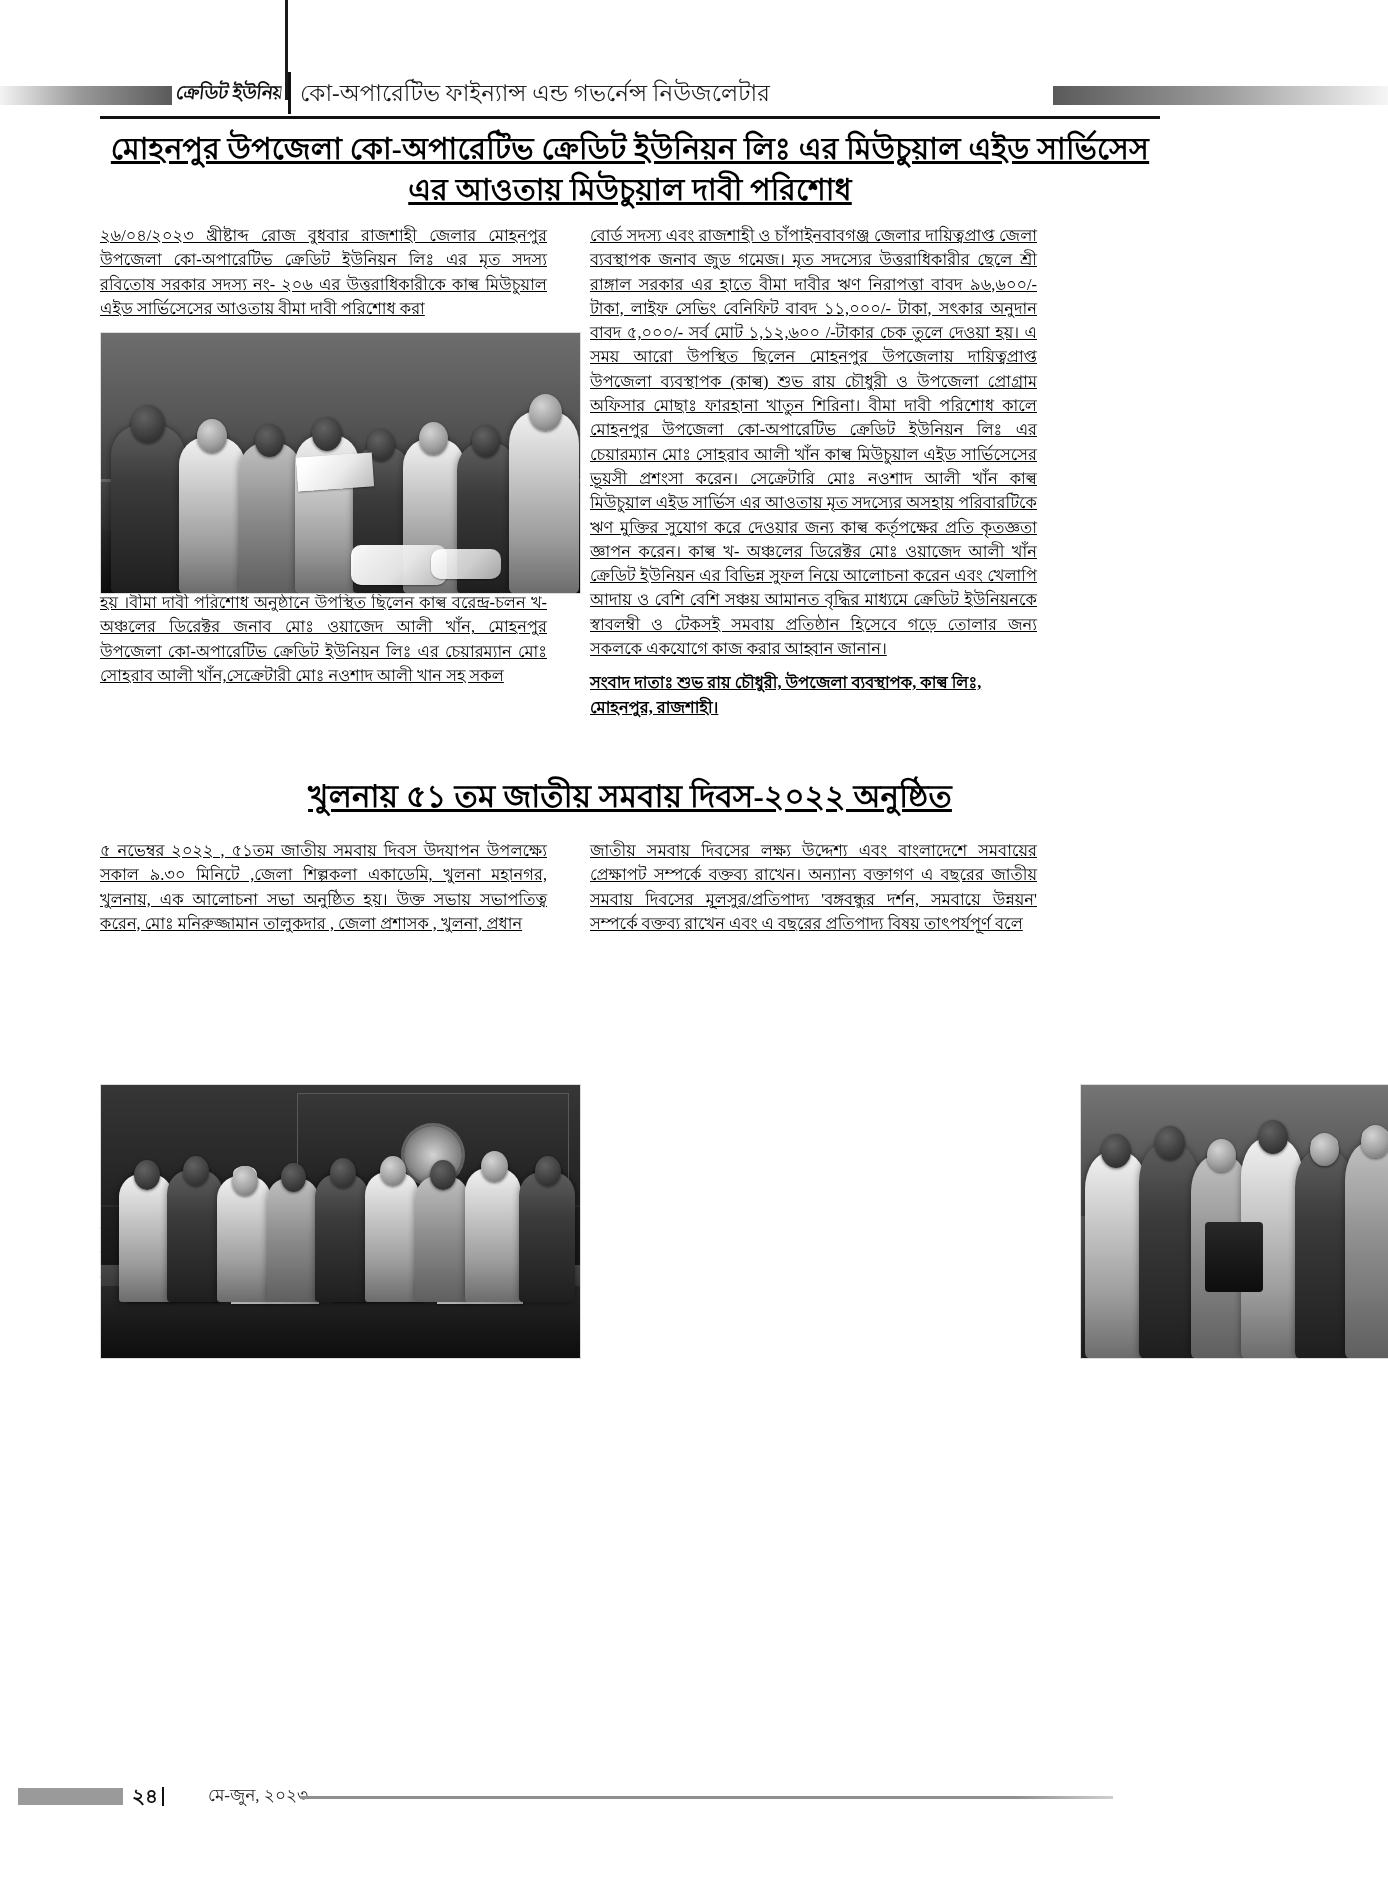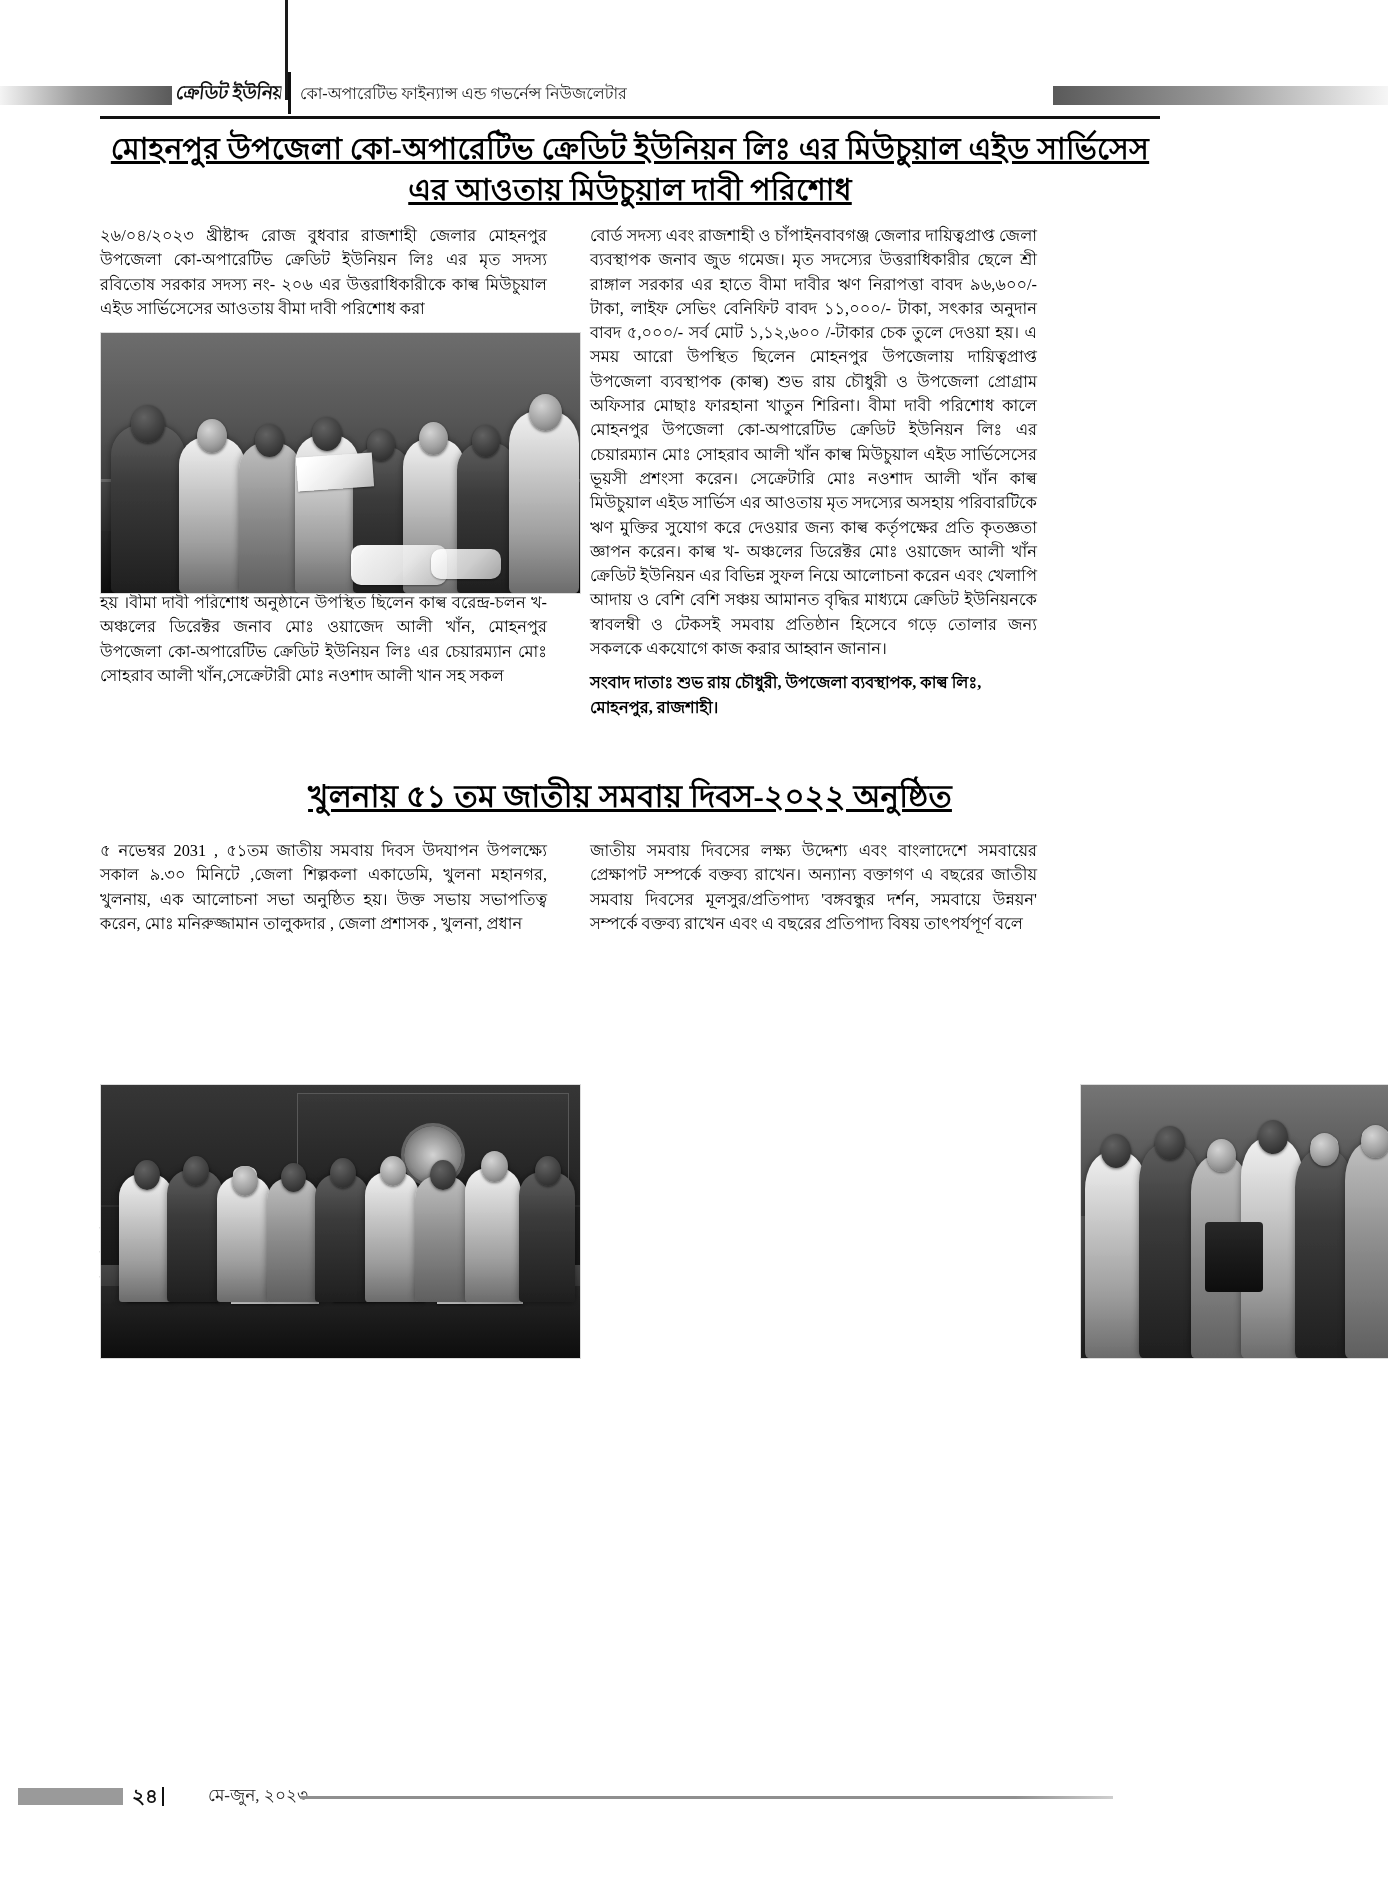--- a/index.html
+++ b/index.html
@@ -57,21 +57,21 @@
   }
   .masthead-divider {
     position: absolute;
     left: 288px; top: -6px;
     width: 3px; height: 42px;
     background: #111;
   }
   .masthead-title {
     position: absolute;
     left: 300px; top: 4px;
-    font-size: 16px;
+    font-size: 23px;
     line-height: 24px;
     color: #1d1d1d;
     white-space: nowrap;
   }
   .masthead-right-bar {
     position: absolute;
     right: 0; top: 8px;
     width: 335px; height: 19px;
     background: linear-gradient(to right, #5a5a5a 0%, #9b9b9b 50%, #f6f6f6 100%);
   }
@@ -114,20 +114,21 @@
     position: relative;
     width: 1060px;
   }
   .col {
     width: 447px;
     font-size: 16.3px;
     line-height: 24.3px;
     text-align: justify;
     text-justify: inter-word;
     hyphens: none;
+    text-decoration: underline;
   }
   .col-left  { position: absolute; left: 0;     top: 0; }
   .col-right { position: absolute; left: 490px; top: 0; }
 
   .para { margin: 0 0 0 0; }
   .para + .para { margin-top: 2px; }
 
   .byline {
     font-weight: 700;
     margin-top: 10px;
@@ -321,21 +322,21 @@
     </div>
   </div>
 
   <div class="article" id="article-2">
 
     <h1 class="headline">খুলনায় ৫১ তম জাতীয় সমবায় দিবস-২০২২ অনুষ্ঠিত</h1>
 
     <div class="cols" style="height:890px;">
 
       <div class="col col-left">
-        <p class="para">৫ নভেম্বর 2031 , ৫১তম জাতীয় সমবায় দিবস উদযাপন উপলক্ষ্যে সকাল ৯.৩০ মিনিটে ,জেলা শিল্পকলা একাডেমি, খুলনা মহানগর, খুলনায়, এক আলোচনা সভা অনুষ্ঠিত হয়। উক্ত সভায় সভাপতিত্ব করেন, মোঃ মনিরুজ্জামান তালুকদার , জেলা প্রশাসক , খুলনা, প্রধান</p>
+        <p class="para">৫ নভেম্বর ২০২২ , ৫১তম জাতীয় সমবায় দিবস উদযাপন উপলক্ষ্যে সকাল ৯.৩০ মিনিটে ,জেলা শিল্পকলা একাডেমি, খুলনা মহানগর, খুলনায়, এক আলোচনা সভা অনুষ্ঠিত হয়। উক্ত সভায় সভাপতিত্ব করেন, মোঃ মনিরুজ্জামান তালুকদার , জেলা প্রশাসক , খুলনা, প্রধান</p>
 
         <div class="photo" id="photo-2">
           <div class="sky" style="height:70%; background:linear-gradient(180deg,#3a3a3a 0%, #262626 60%, #1a1a1a 100%);"></div>
           <div class="floor" style="height:34%;"></div>
 
           <div class="banner" style="left:196px; top:8px; width:272px; height:124px;">
             <div class="seal"></div>
           </div>
           <div class="band" style="top:120px; height:2px; opacity:.35;"></div>
 

